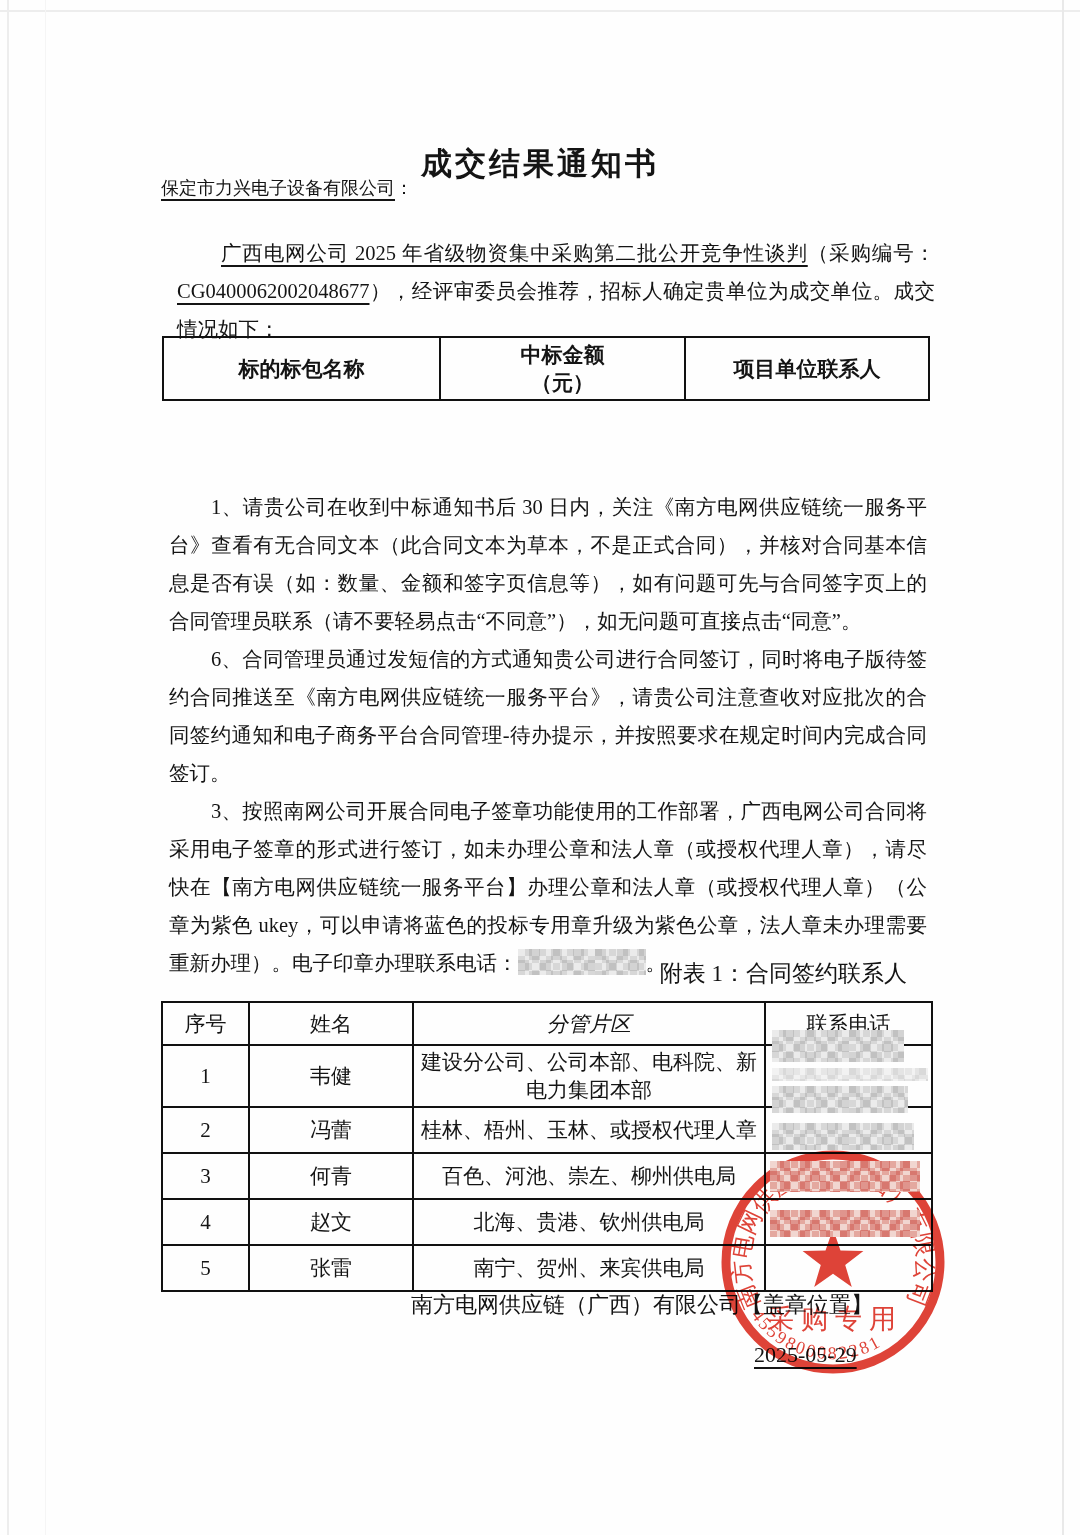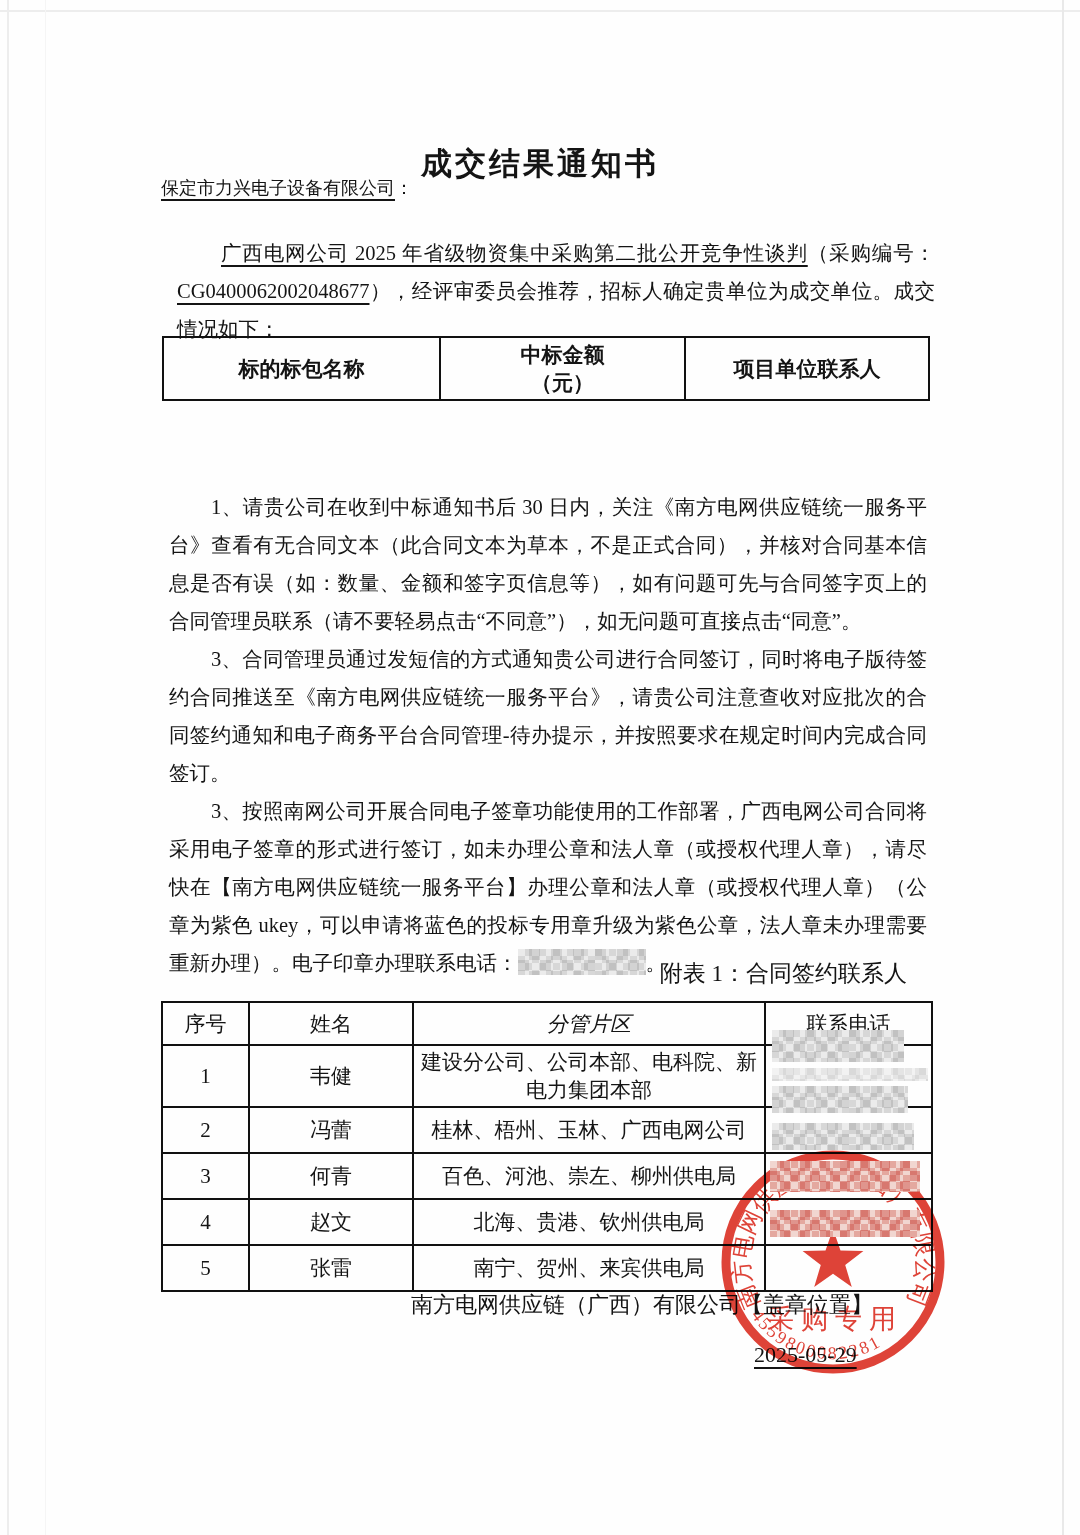--- a/index.html
+++ b/index.html
@@ -92,21 +92,21 @@
       <th class="c1">标的标包名称</th>
       <th class="c2">中标金额
 （元）</th>
       <th class="c3">项目单位联系人</th>
     </tr>
   </tbody>
     </table>
 
   <div class="paras">
     <p>1、请贵公司在收到中标通知书后 30 日内，关注《南方电网供应链统一服务平台》查看有无合同文本（此合同文本为草本，不是正式合同），并核对合同基本信息是否有误（如：数量、金额和签字页信息等），如有问题可先与合同签字页上的合同管理员联系（请不要轻易点击“不同意”），如无问题可直接点击“同意”。</p>
-    <p>3、合同管理员通过发短信的方式通知贵公司进行合同签订，同时将电子版待签约合同推送至《南方电网供应链统一服务平台》，请贵公司注意查收对应批次的合同签约通知和电子商务平台合同管理-待办提示，并按照要求在规定时间内完成合同签订。</p>
+    <p>6、合同管理员通过发短信的方式通知贵公司进行合同签订，同时将电子版待签约合同推送至《南方电网供应链统一服务平台》，请贵公司注意查收对应批次的合同签约通知和电子商务平台合同管理-待办提示，并按照要求在规定时间内完成合同签订。</p>
     <p><span>3、按照南网公司开展合同电子签章功能使用的工作部署，广西电网公司合同将采用电子签章的形式进行签订，如未办理公章和法人章（或授权代理人章），请尽快在【南方电网供应链统一服务平台】办理公章和法人章（或授权代理人章）（公章为紫色 ukey，可以申请将蓝色的投标专用章升级为紫色公章，法人章未办理需要重新办理）。</span><span>电子印章办理联系电话：</span><span class="mosaic phone-redact"></span><span>。</span></p>
   </div>
 
   <div class="appendix">
     <p class="appendix-caption">附表 1：合同签约联系人</p>
     <table class="tbl contacts">
       <tbody>
           <tr>
         <th class="c1">序号</th>
         <th class="c2">姓名</th>
@@ -115,21 +115,21 @@
       </tr>
       <tr class="tall">
         <td>1</td>
         <td>韦健</td>
         <td>建设分公司、公司本部、电科院、新电力集团本部</td>
         <td></td>
       </tr>
       <tr>
         <td>2</td>
         <td>冯蕾</td>
-        <td>桂林、梧州、玉林、广西电网公司</td>
+        <td>桂林、梧州、玉林、或授权代理人章</td>
         <td></td>
       </tr>
       <tr>
         <td>3</td>
         <td>何青</td>
         <td>百色、河池、崇左、柳州供电局</td>
         <td></td>
       </tr>
       <tr>
         <td>4</td>

